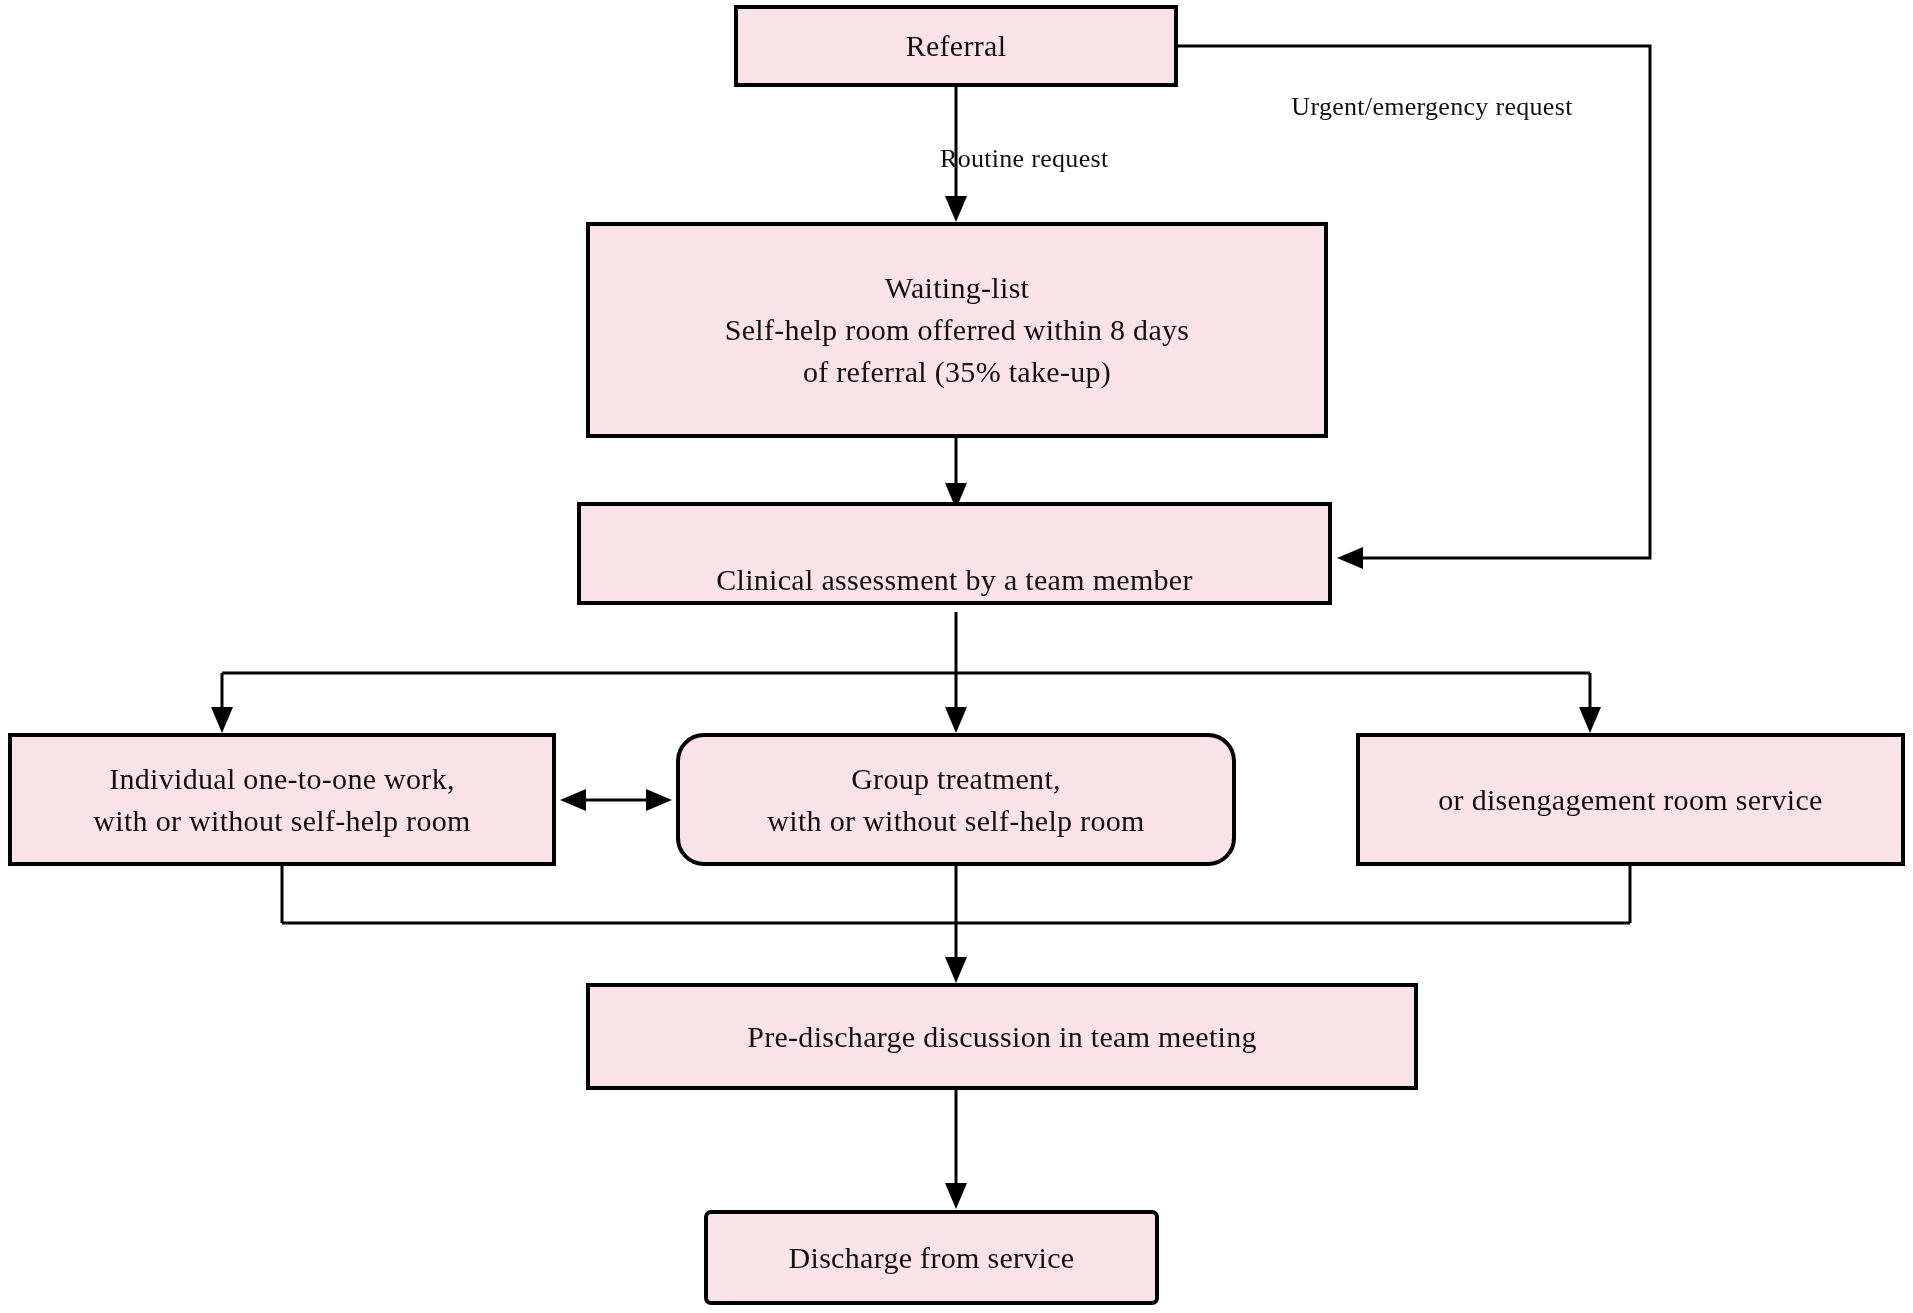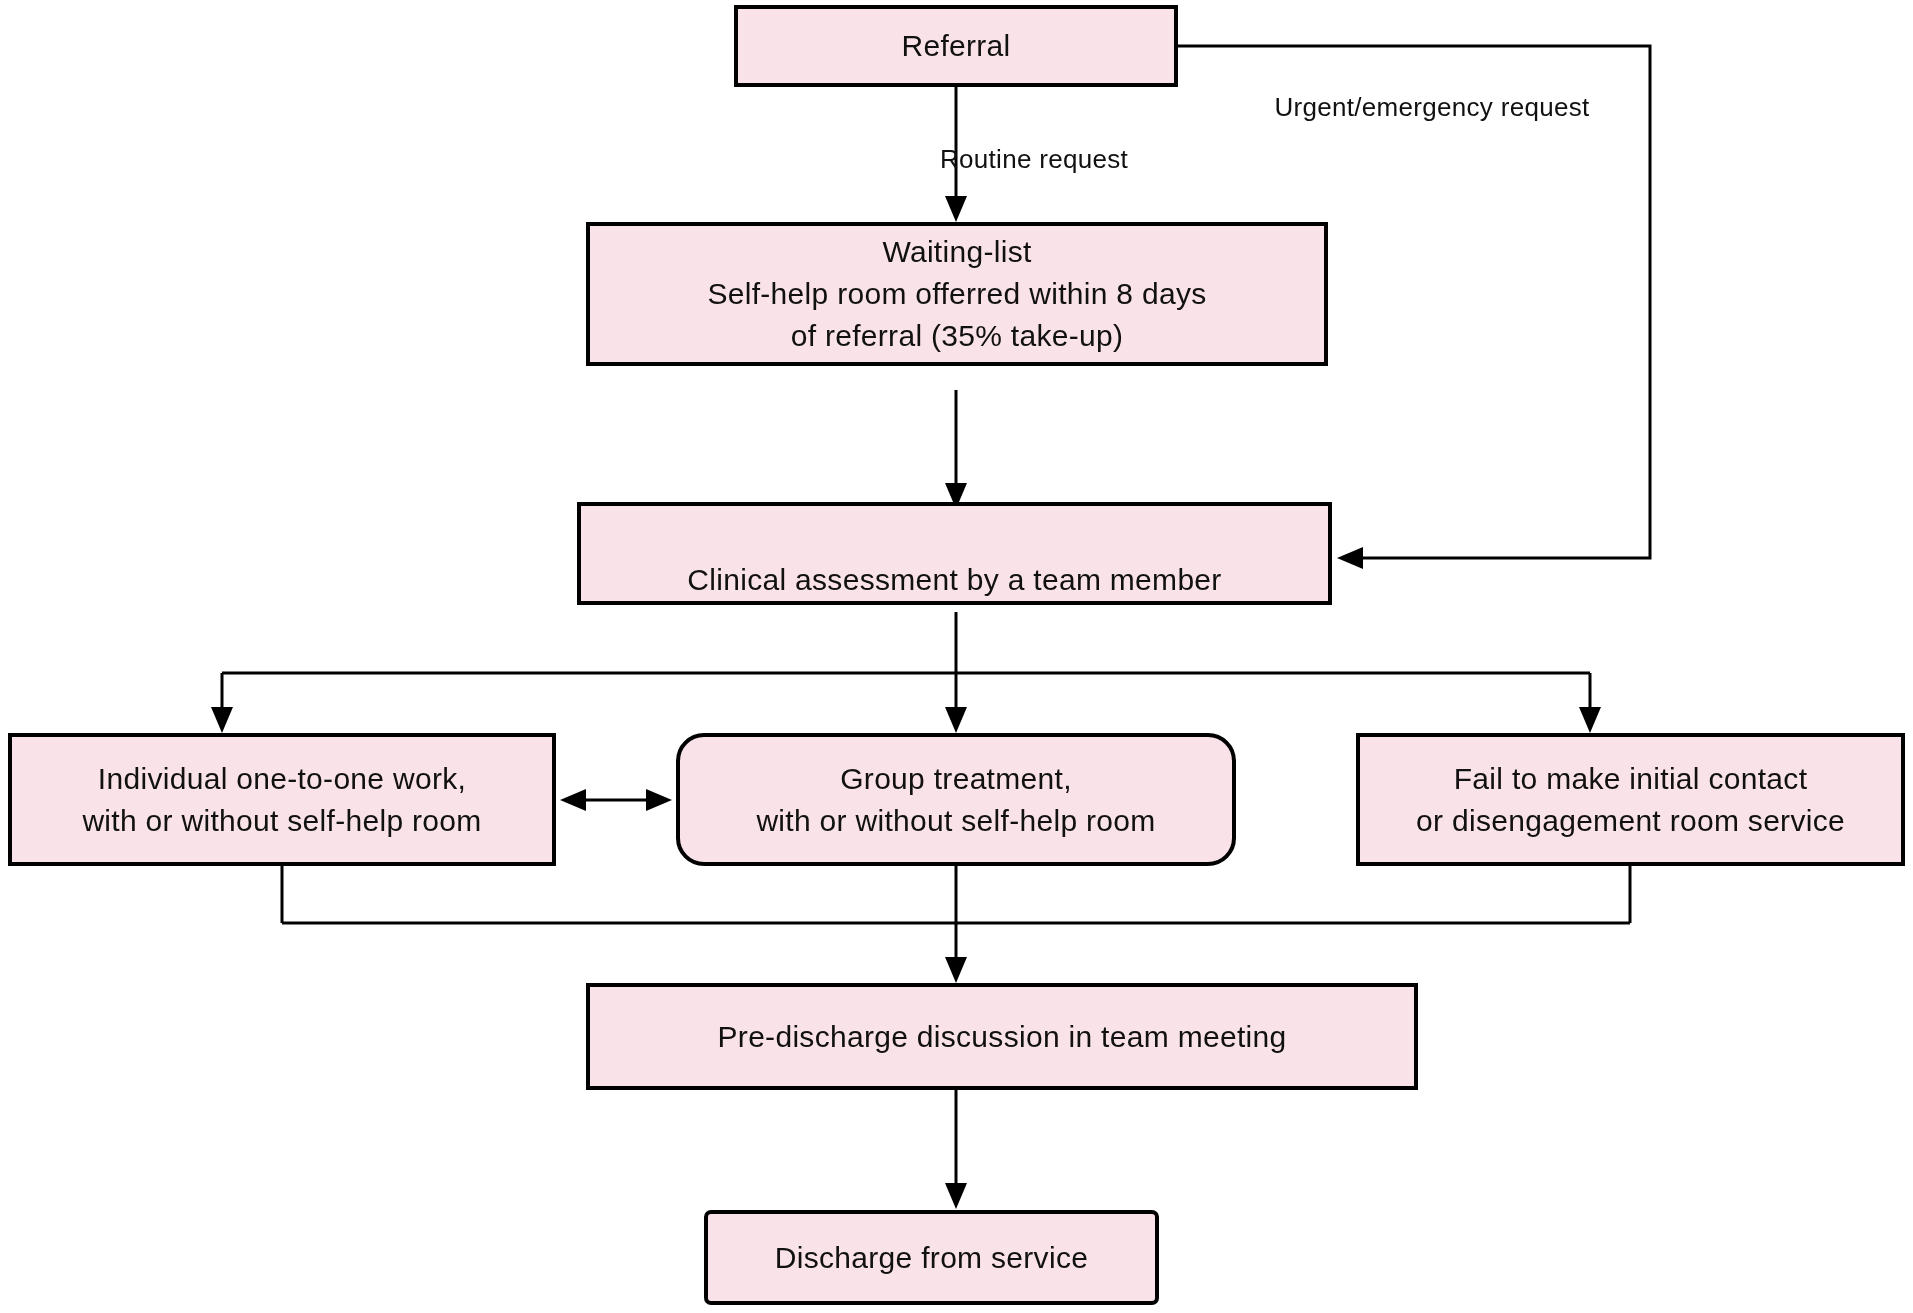--- a/index.html
+++ b/index.html
@@ -8,21 +8,21 @@
     --line-color:#000000;
     --text-color:#111111;
     --bg:#ffffff;
   }
   html,body{margin:0;padding:0;background:var(--bg);}
   .canvas{
     position:relative;
     width:1913px;
     height:1313px;
     background:var(--bg);
-    font-family:Liberation Sans, sans-serif;
+    font-family:Liberation Serif, serif;
     color:var(--text-color);
     overflow:hidden;
   }
   svg.connectors{
     position:absolute;left:0;top:0;width:1913px;height:1313px;
     z-index:0;
   }
   svg.connectors path, svg.connectors line{
     stroke:var(--line-color);
     stroke-width:3;
@@ -94,42 +94,41 @@
     <polygon points="945,957 967,957 956,983"></polygon>
 
     <path d="M956 1090 V1187"></path>
     <polygon points="945,1183 967,1183 956,1209"></polygon>
   </svg>
 
   <div class="node" style="left:734px;top:5px;width:444px;height:82px;">
     <span>Referral</span>
   </div>
 
-  <div class="node" style="left:586px;top:222px;width:742px;height:144px;">
+  <div class="node" style="left:586px;top:222px;width:742px;height:216px;">
     <span>Waiting-list</span>
     <span>Self-help room offerred within 8 days</span>
     <span>of referral (35% take-up)</span>
   </div>
 
   <div class="node" style="left:577px;top:502px;width:755px;height:103px;justify-content:flex-end;">
     <span>Clinical assessment by a team member</span>
   </div>
 
   <div class="node" style="left:8px;top:733px;width:548px;height:133px;">
     <span>Individual one-to-one work,</span>
     <span>with or without self-help room</span>
   </div>
 
   <div class="node" style="left:676px;top:733px;width:560px;height:133px;border-radius:28px;">
     <span>Group treatment,</span>
     <span>with or without self-help room</span>
   </div>
 
   <div class="node" style="left:1356px;top:733px;width:549px;height:133px;">
-    <span>Fail to make initial contact</span>
     <span>or disengagement room service</span>
   </div>
 
   <div class="node" style="left:538px;top:983px;width:832px;height:107px;margin-left:48px;">
     <span>Pre-discharge discussion in team meeting</span>
   </div>
 
   <div class="node" style="left:704px;top:1210px;width:455px;height:95px;border-radius:7px;">
     <span>Discharge from service</span>
   </div>

